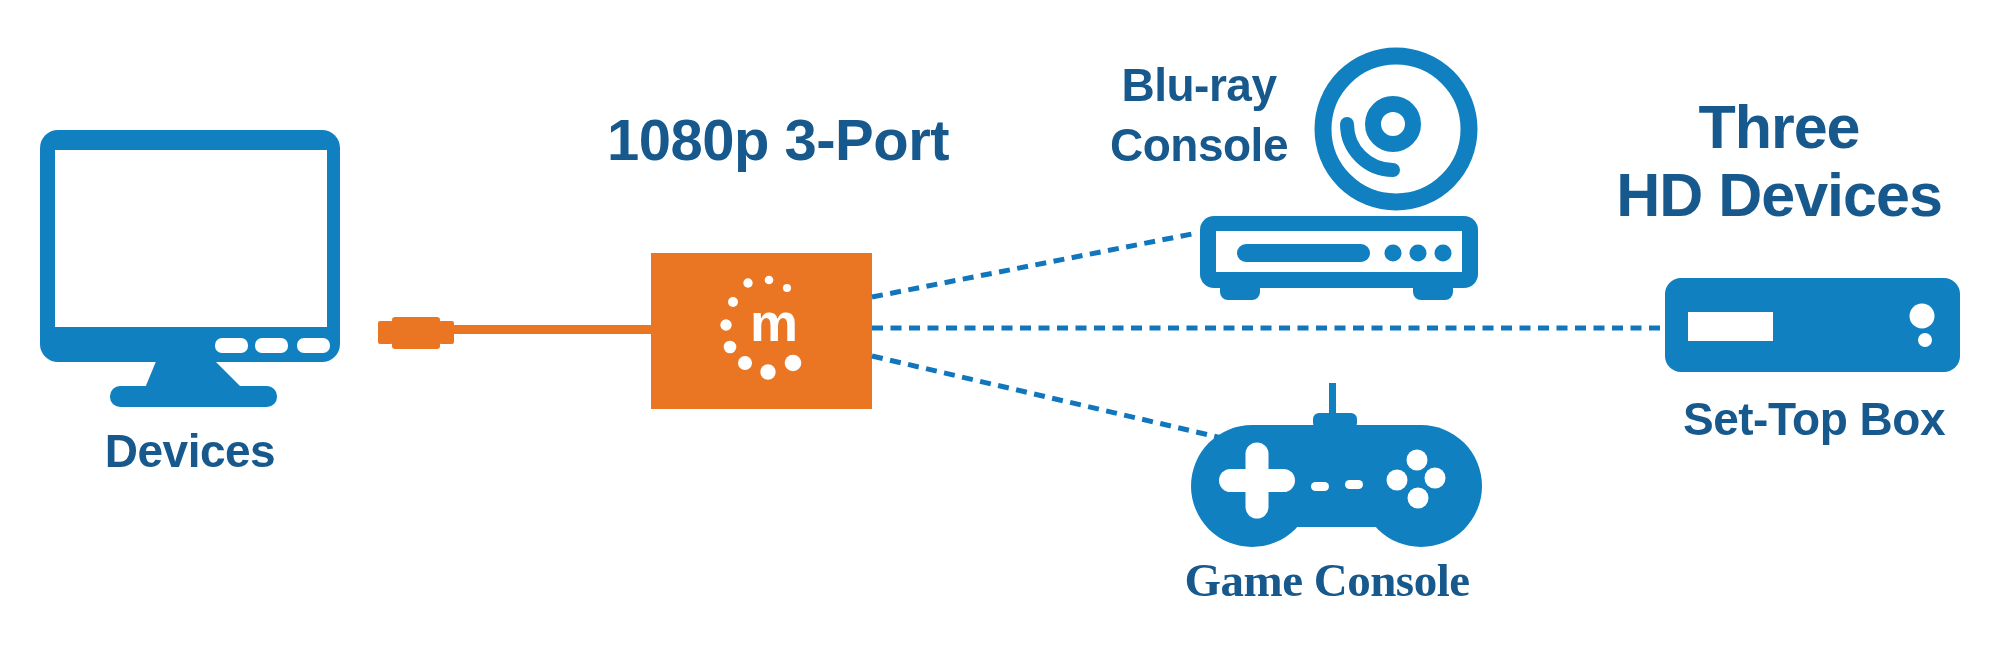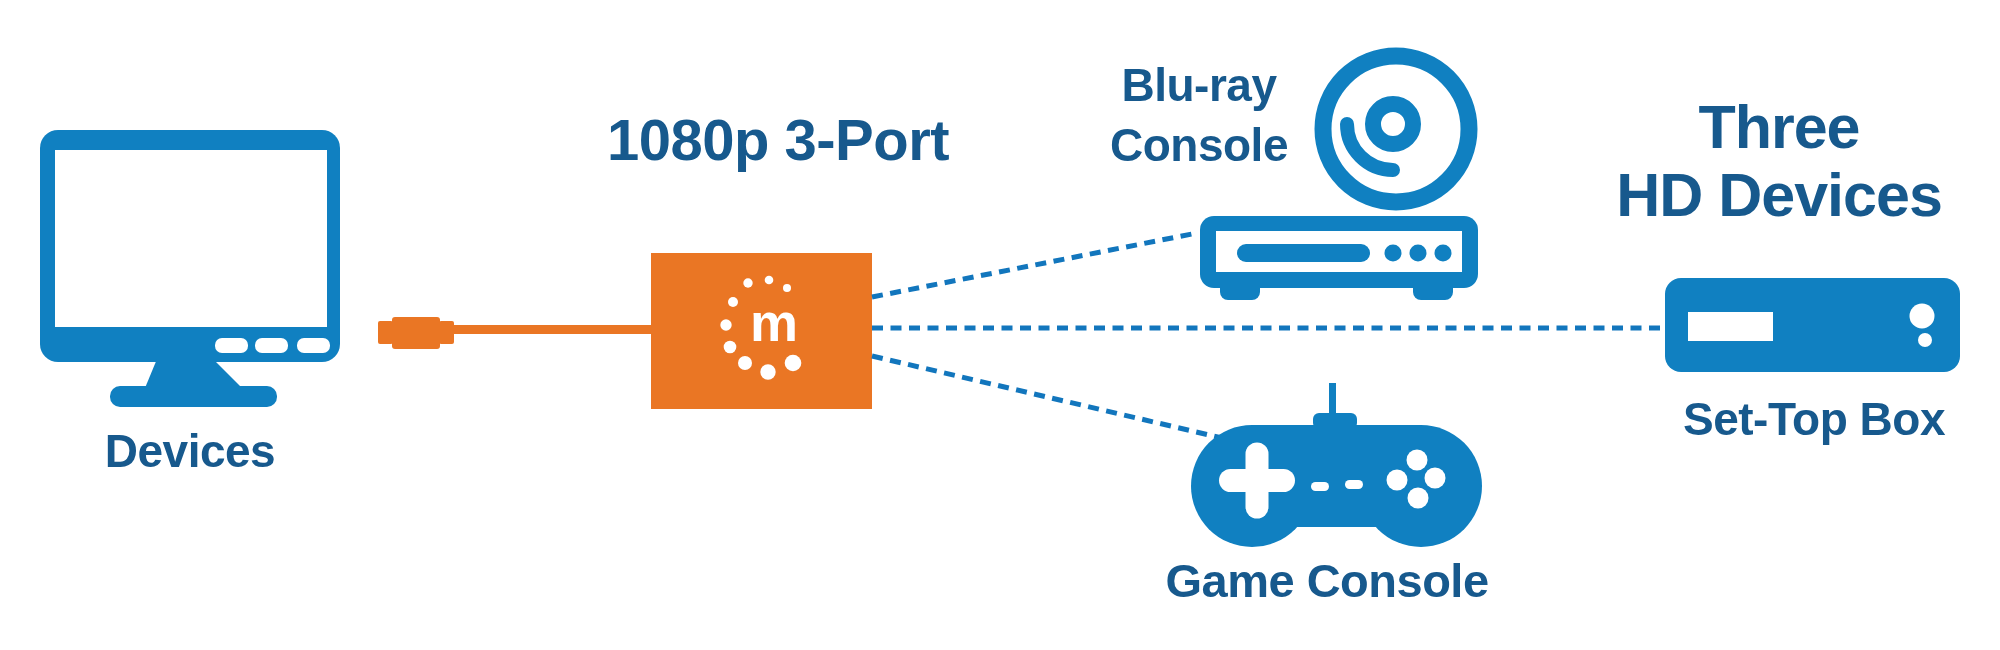--- a/index.html
+++ b/index.html
@@ -124,16 +124,16 @@
       <rect class="fb" x="62" y="42" width="169" height="102"></rect>
       <rect class="fw" x="29" y="86" width="76" height="23" rx="11.5"></rect>
       <rect class="fw" x="55.5" y="59.5" width="23" height="76" rx="11.5"></rect>
       <rect class="fw" x="121" y="99" width="18" height="9" rx="4.5"></rect>
       <rect class="fw" x="155" y="97" width="18" height="9" rx="4.5"></rect>
       <circle class="fw" cx="227" cy="77" r="10.5"></circle>
       <circle class="fw" cx="207" cy="97" r="10.5"></circle>
       <circle class="fw" cx="245" cy="95" r="10.5"></circle>
       <circle class="fw" cx="228" cy="115" r="10.5"></circle>
     </svg>
-    <div class="label" style="left:1327px;top:553px;font-size:47px;">Game Console</div>
+    <div class="label" style="left:1327px;top:553px;font-size:47px;font-family:Liberation Serif, serif;">Game Console</div>
   </div>
 
 </div>
 
 </body></html>

